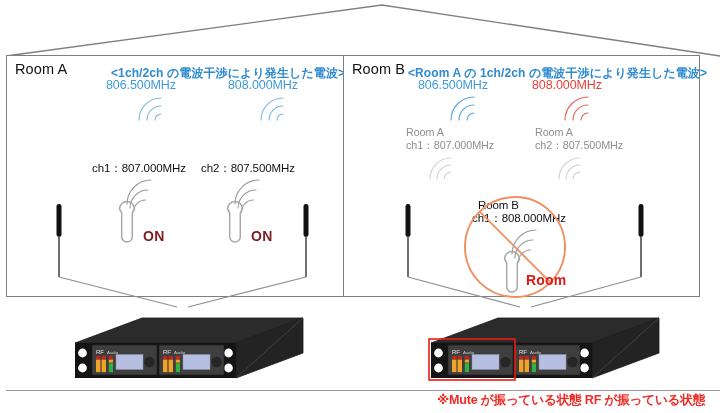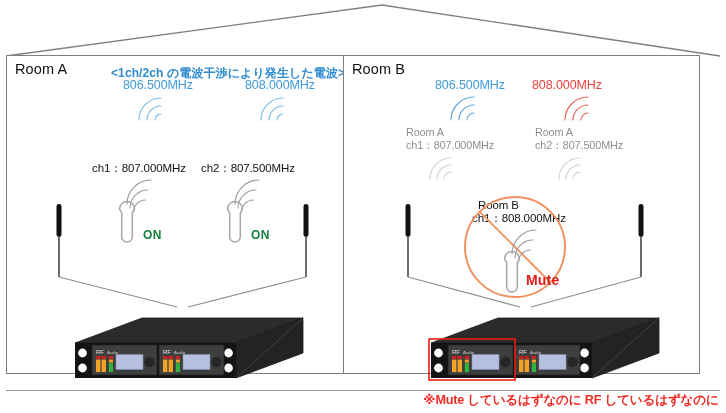--- a/index.html
+++ b/index.html
@@ -20,21 +20,21 @@
   }
   .abs { position: absolute; }
 
   
   #roof-svg { position: absolute; left: 0; top: 0; width: 726px; height: 60px; }
 
   
   .room {
     position: absolute;
     top: 55px;
-    height: 319px;
+    height: 242px;
     border: 1px solid #7f7f7f;
     background: #ffffff;
     box-sizing: border-box;
   }
   #room-a { left: 6px; width: 349px; }
   #room-b { left: 343px; width: 357px; }
 
   .room-title {
     position: absolute;
     left: 8px;
@@ -53,21 +53,21 @@
     color: #2e8bd0;
     white-space: nowrap;
     letter-spacing: .1px;
   }
   .freq-big {
     position: absolute;
     font-size: 12.5px;
     white-space: nowrap;
     letter-spacing: -.1px;
   }
-  .c-blue   { color: #3f9ad8; margin-left: 17px; }
+  .c-blue   { color: #3f9ad8; }
   .c-red    { color: #e8413a; }
   .c-gray   { color: #8e8e8e; }
   .c-black  { color: #111111; }
 
   .lbl {
     position: absolute;
     font-size: 11.5px;
     white-space: nowrap;
     letter-spacing: -.1px;
     line-height: 13px;
@@ -75,23 +75,23 @@
   .lbl-sm {
     position: absolute;
     font-size: 10.8px;
     white-space: nowrap;
     line-height: 12.5px;
     letter-spacing: -.1px;
   }
 
   .on-label {
     position: absolute;
-    font-size: 12px;
+    font-size: 14px;
     font-weight: bold;
-    color: #15803d;
+    color: #7f1d1d;
     letter-spacing: .3px;
   }
   .mute-label {
     position: absolute;
     font-size: 14px;
     font-weight: bold;
     color: #e01b16;
     letter-spacing: .2px;
   }
 
@@ -186,20 +186,21 @@
       <rect x="296.5" y="8" width="5" height="33" rx="2.4" fill="#111111"></rect>
       <line x1="299" y1="40" x2="299" y2="81" stroke="#4a4a4a" stroke-width="1.6"></line>
       <line x1="299" y1="81" x2="181" y2="111" stroke="#8e8e8e" stroke-width="1.2"></line>
     </svg>
   </div>
 
   <div class="room" id="room-b">
 
     <div class="room-title">Room B</div>
 
+    <div class="ifr-head" style="left:64px; top:9px;">&lt;Room A の 1ch/2ch の電波干渉により発生した電波&gt;</div>
 
     <div class="freq-big c-blue" style="left:74px; top:22px;">806.500MHz</div>
     <div class="freq-big c-red" style="left:188px; top:22px;">808.000MHz</div>
 
     <svg class="ov" style="left:94px; top:38px; width:50px; height:46px;" viewBox="0 0 50 46">
       <g fill="none" stroke="#5fa8de" stroke-width="1.2" stroke-linecap="round">
         <path d="M36 3 A 23 23 0 0 0 13 26"></path>
         <path d="M36 11 A 15 15 0 0 0 21 26"></path>
         <path d="M36 19 A 7 7 0 0 0 29 26"></path>
       </g>
@@ -245,21 +246,21 @@
       <g fill="none" stroke="#9b9b9b" stroke-width="1.1" stroke-linecap="round">
         <path d="M16 26 A 24 24 0 0 1 40 2"></path>
         <path d="M19 30 A 18 18 0 0 1 37 12"></path>
         <path d="M22.5 34 A 12 12 0 0 1 34.5 22"></path>
       </g>
       <g fill="none" stroke="#a8a8a8" stroke-width="1.5" stroke-linejoin="round">
         <path d="M8.5 31 a7.5 7.5 0 1 1 15 0 v0 l-2.2 3.8 v24 a5.3 5.3 0 0 1 -10.6 0 v-24 z"></path>
       </g>
     </svg>
 
-    <div class="mute-label" style="left:182px; top:216px;">Mute</div>
+    <div class="mute-label" style="left:182px; top:216px;">Room</div>
 
     <svg class="ov" style="left:0px; top:140px; width:357px; height:140px;" viewBox="0 0 357 140">
       <rect x="61.5" y="8" width="5" height="33" rx="2.4" fill="#111111"></rect>
       <line x1="64" y1="40" x2="64" y2="81" stroke="#4a4a4a" stroke-width="1.6"></line>
       <line x1="64" y1="81" x2="176" y2="111" stroke="#8e8e8e" stroke-width="1.2"></line>
       <rect x="294.5" y="8" width="5" height="33" rx="2.4" fill="#111111"></rect>
       <line x1="297" y1="40" x2="297" y2="81" stroke="#4a4a4a" stroke-width="1.6"></line>
       <line x1="297" y1="81" x2="187" y2="111" stroke="#8e8e8e" stroke-width="1.2"></line>
     </svg>
   </div>
@@ -351,15 +352,15 @@
       <rect x="115.8" y="53.6" width="4.2" height="3" fill="#f2a228"></rect>
       <rect x="115.8" y="57.2" width="4.2" height="8.9" fill="#30b140"></rect>
       <rect x="123" y="48.5" width="27" height="15" fill="#b7bfe0" stroke="#8c94b5" stroke-width="0.5"></rect>
       <circle cx="156.5" cy="56" r="5.2" fill="#262626"></circle>
     </g>
 
     <rect x="13" y="33" width="86" height="41" fill="none" stroke="#ee1c12" stroke-width="1.6"></rect>
   </svg>
 
   <div id="caption-rule"></div>
-  <div id="caption">※Mute しているはずなのに RF しているはずなのに</div>
+  <div id="caption">※Mute が振っている状態 RF が振っている状態</div>
 
 </div>
 
 </body></html>

